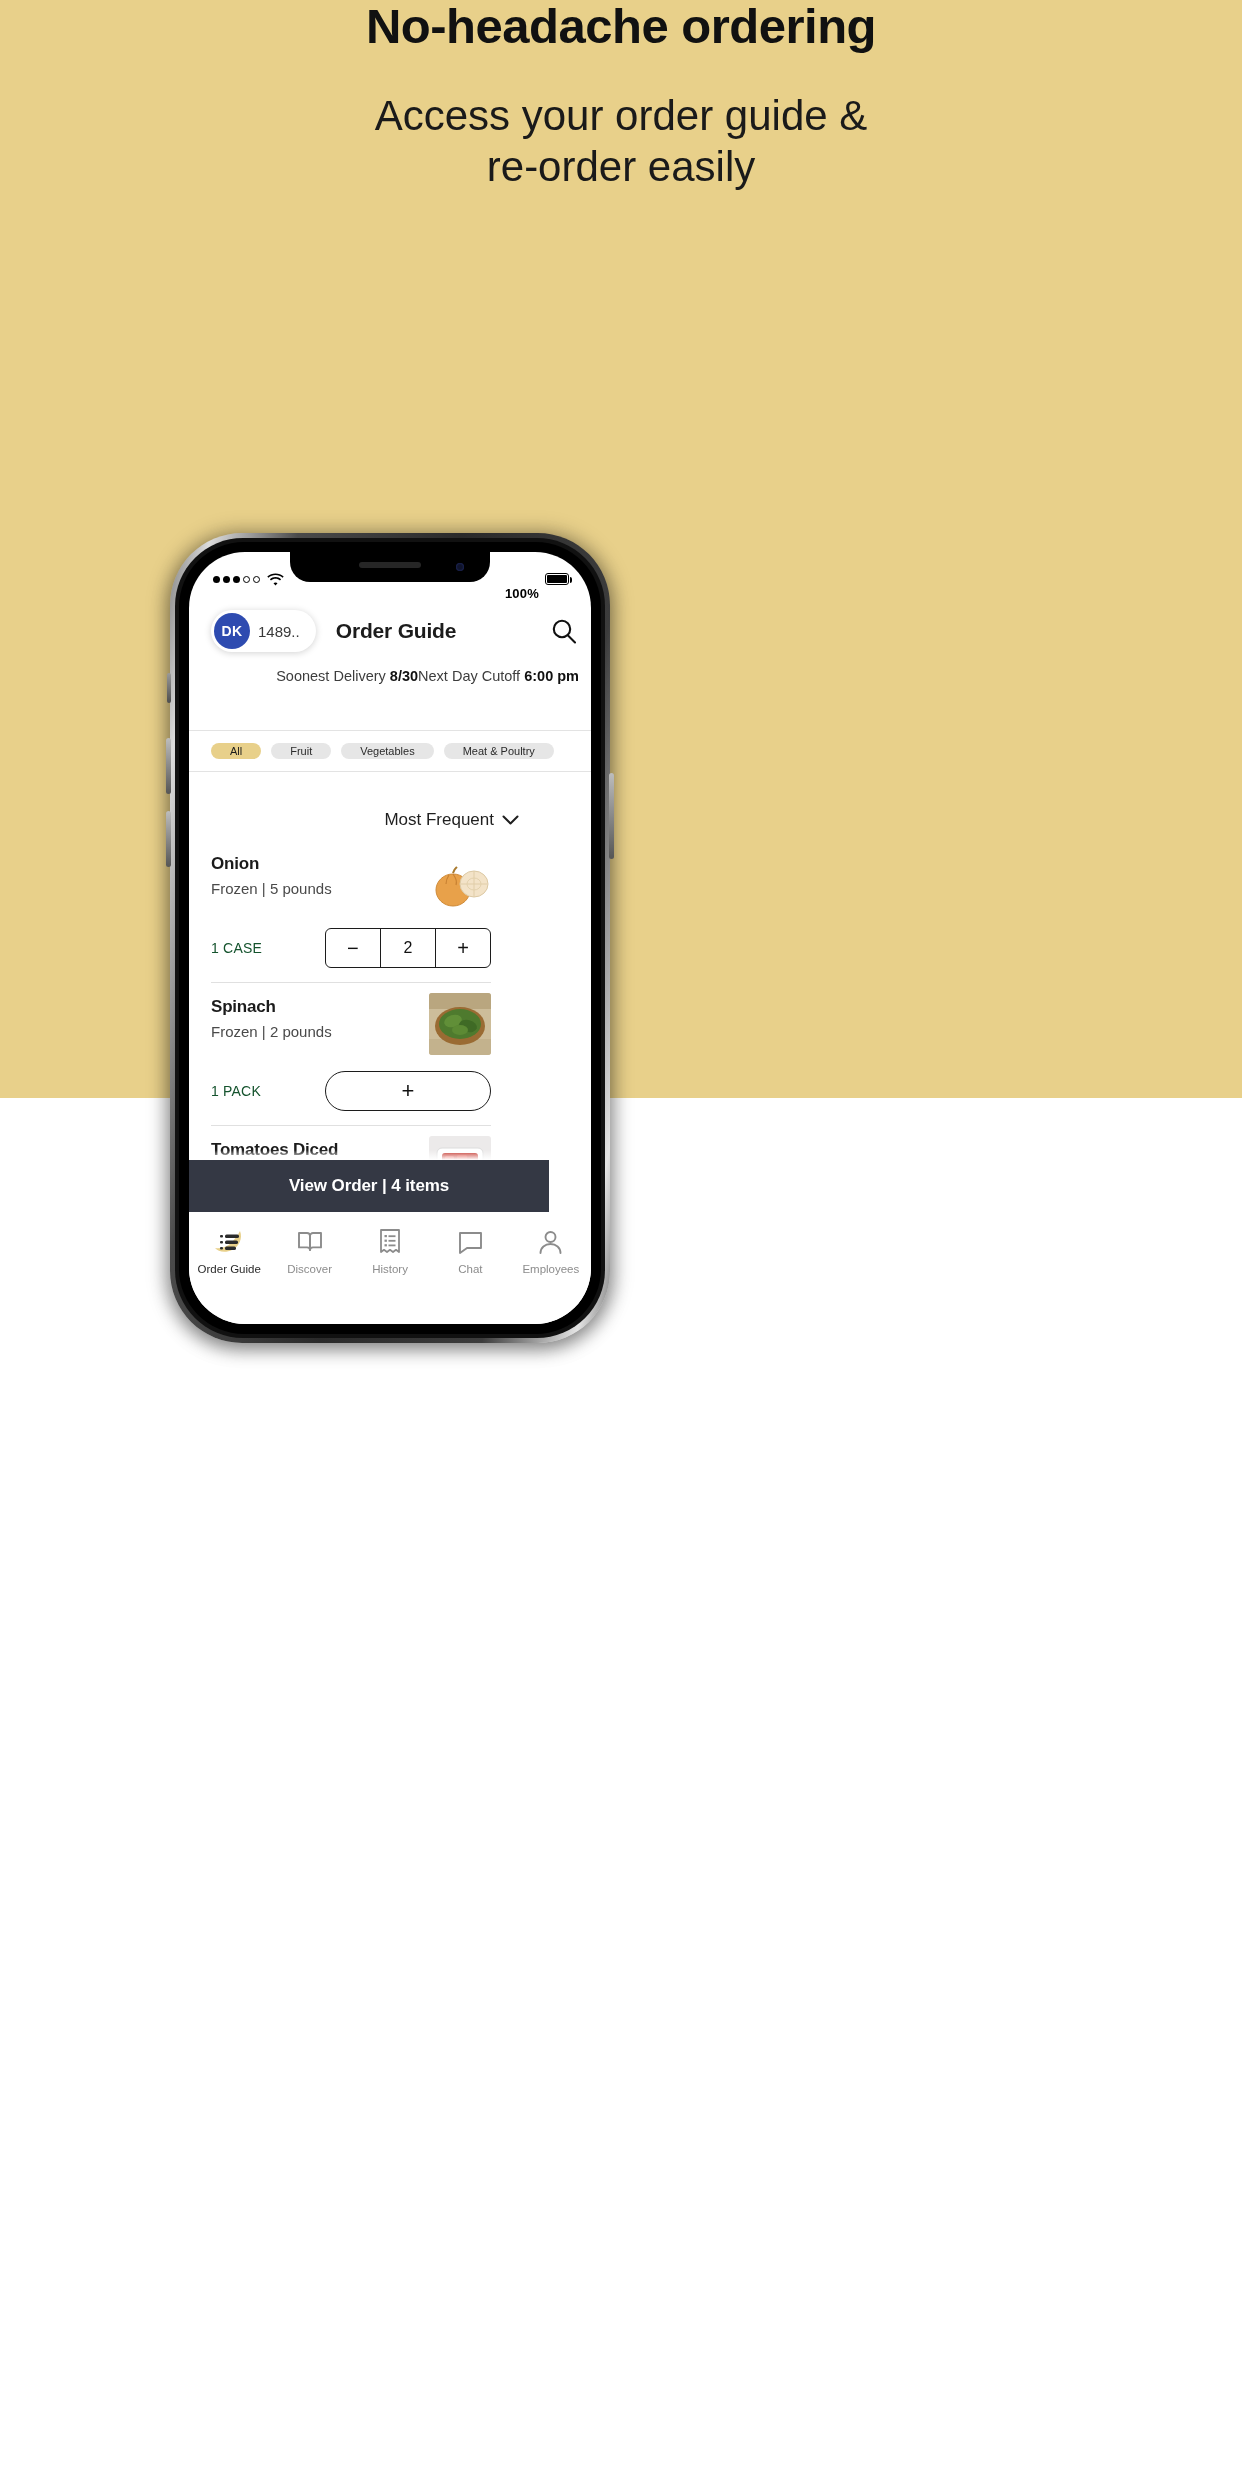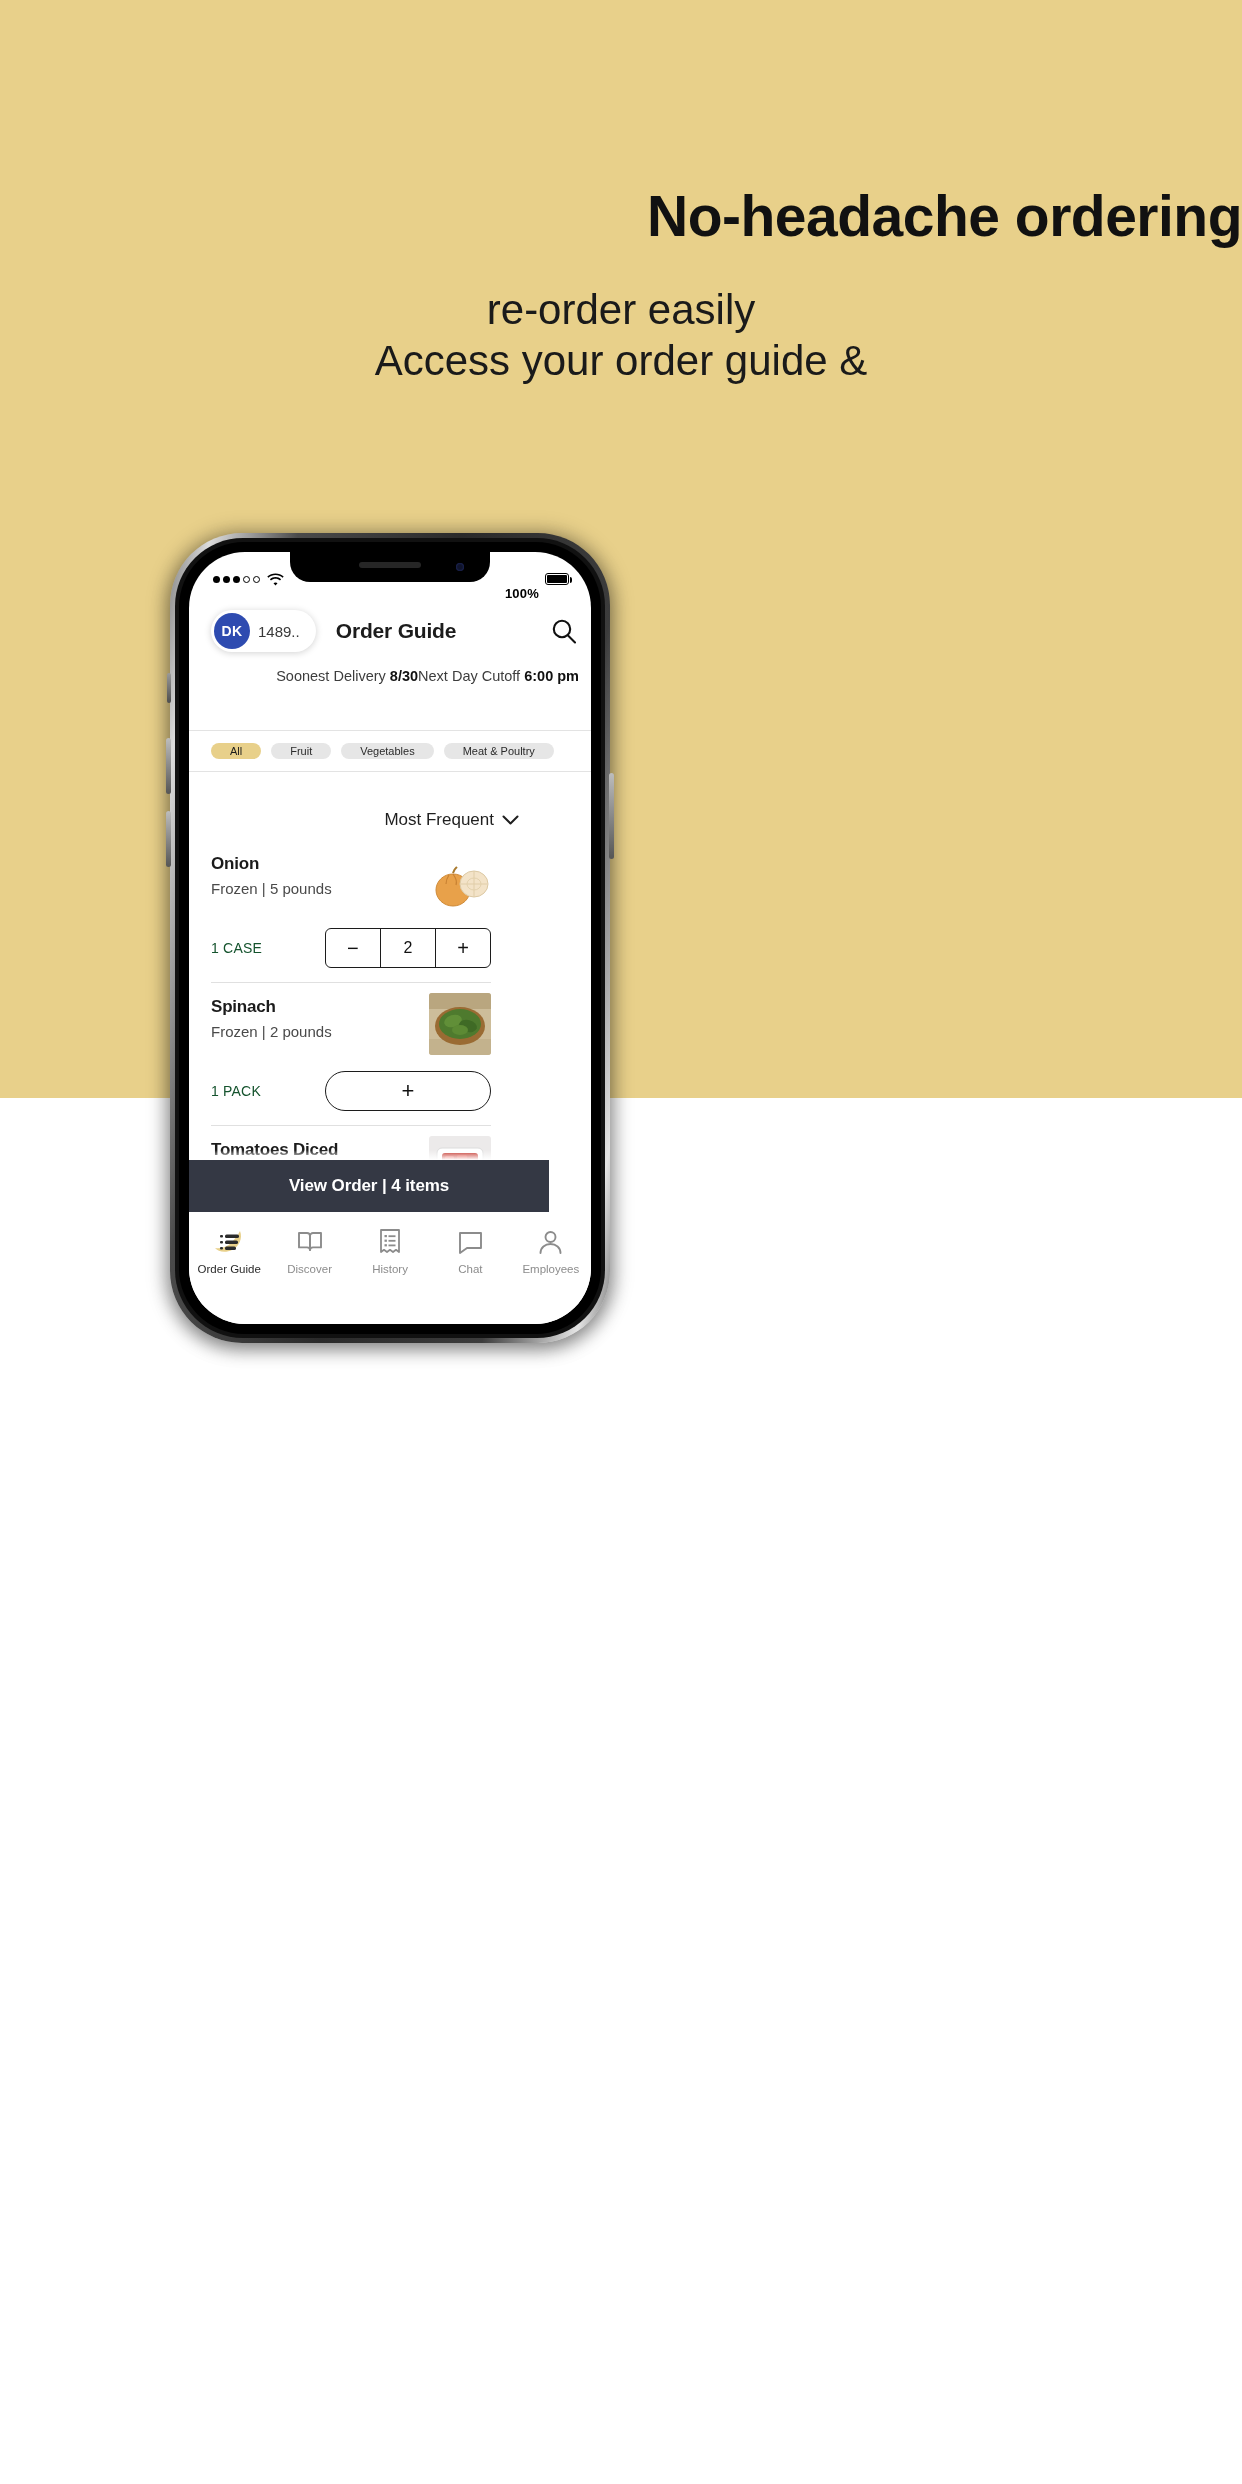--- a/index.html
+++ b/index.html
@@ -14,22 +14,22 @@
   
   .promo-bg{
     position:absolute; left:0; top:0; width:1242px; height:1098px;
     background:#e8d08a;
   }
   .promo-copy{
     position:absolute; left:0; top:0; width:1242px;
     text-align:center; color:#111111;
   }
   .promo-headline{
-    font-size:57px; font-weight:bold; letter-spacing:-0.5px;
-    margin-top:185px; line-height:1.1;text-align:right;
+    font-size:49px; font-weight:bold; letter-spacing:-0.5px;
+    line-height:1.1;
   }
   .promo-sub{
     font-size:42px; font-weight:400; line-height:1.22;
     margin-top:36px; color:#1a1a1a;
   }
 
   
   .phone-wrap{
     position:absolute; left:170px; top:533px;
     width:440px; height:810px;
@@ -215,22 +215,22 @@
   }
 </style>
 </head>
 <body>
 
 <div class="promo-bg"></div>
 
 <div class="promo-copy">
   <div class="promo-headline">No-headache ordering</div>
   <div class="promo-sub">
+    <div>Access your order guide &amp;</div>
     <div>re-order easily</div>
-    <div>Access your order guide &amp;</div>
   </div>
 </div>
 
 <div class="phone-wrap">
   <div class="phone-shadow"></div>
   <div class="phone-outer">
     <div class="btn-silent"></div>
     <div class="btn-volup"></div>
     <div class="btn-voldn"></div>
     <div class="btn-power"></div>

